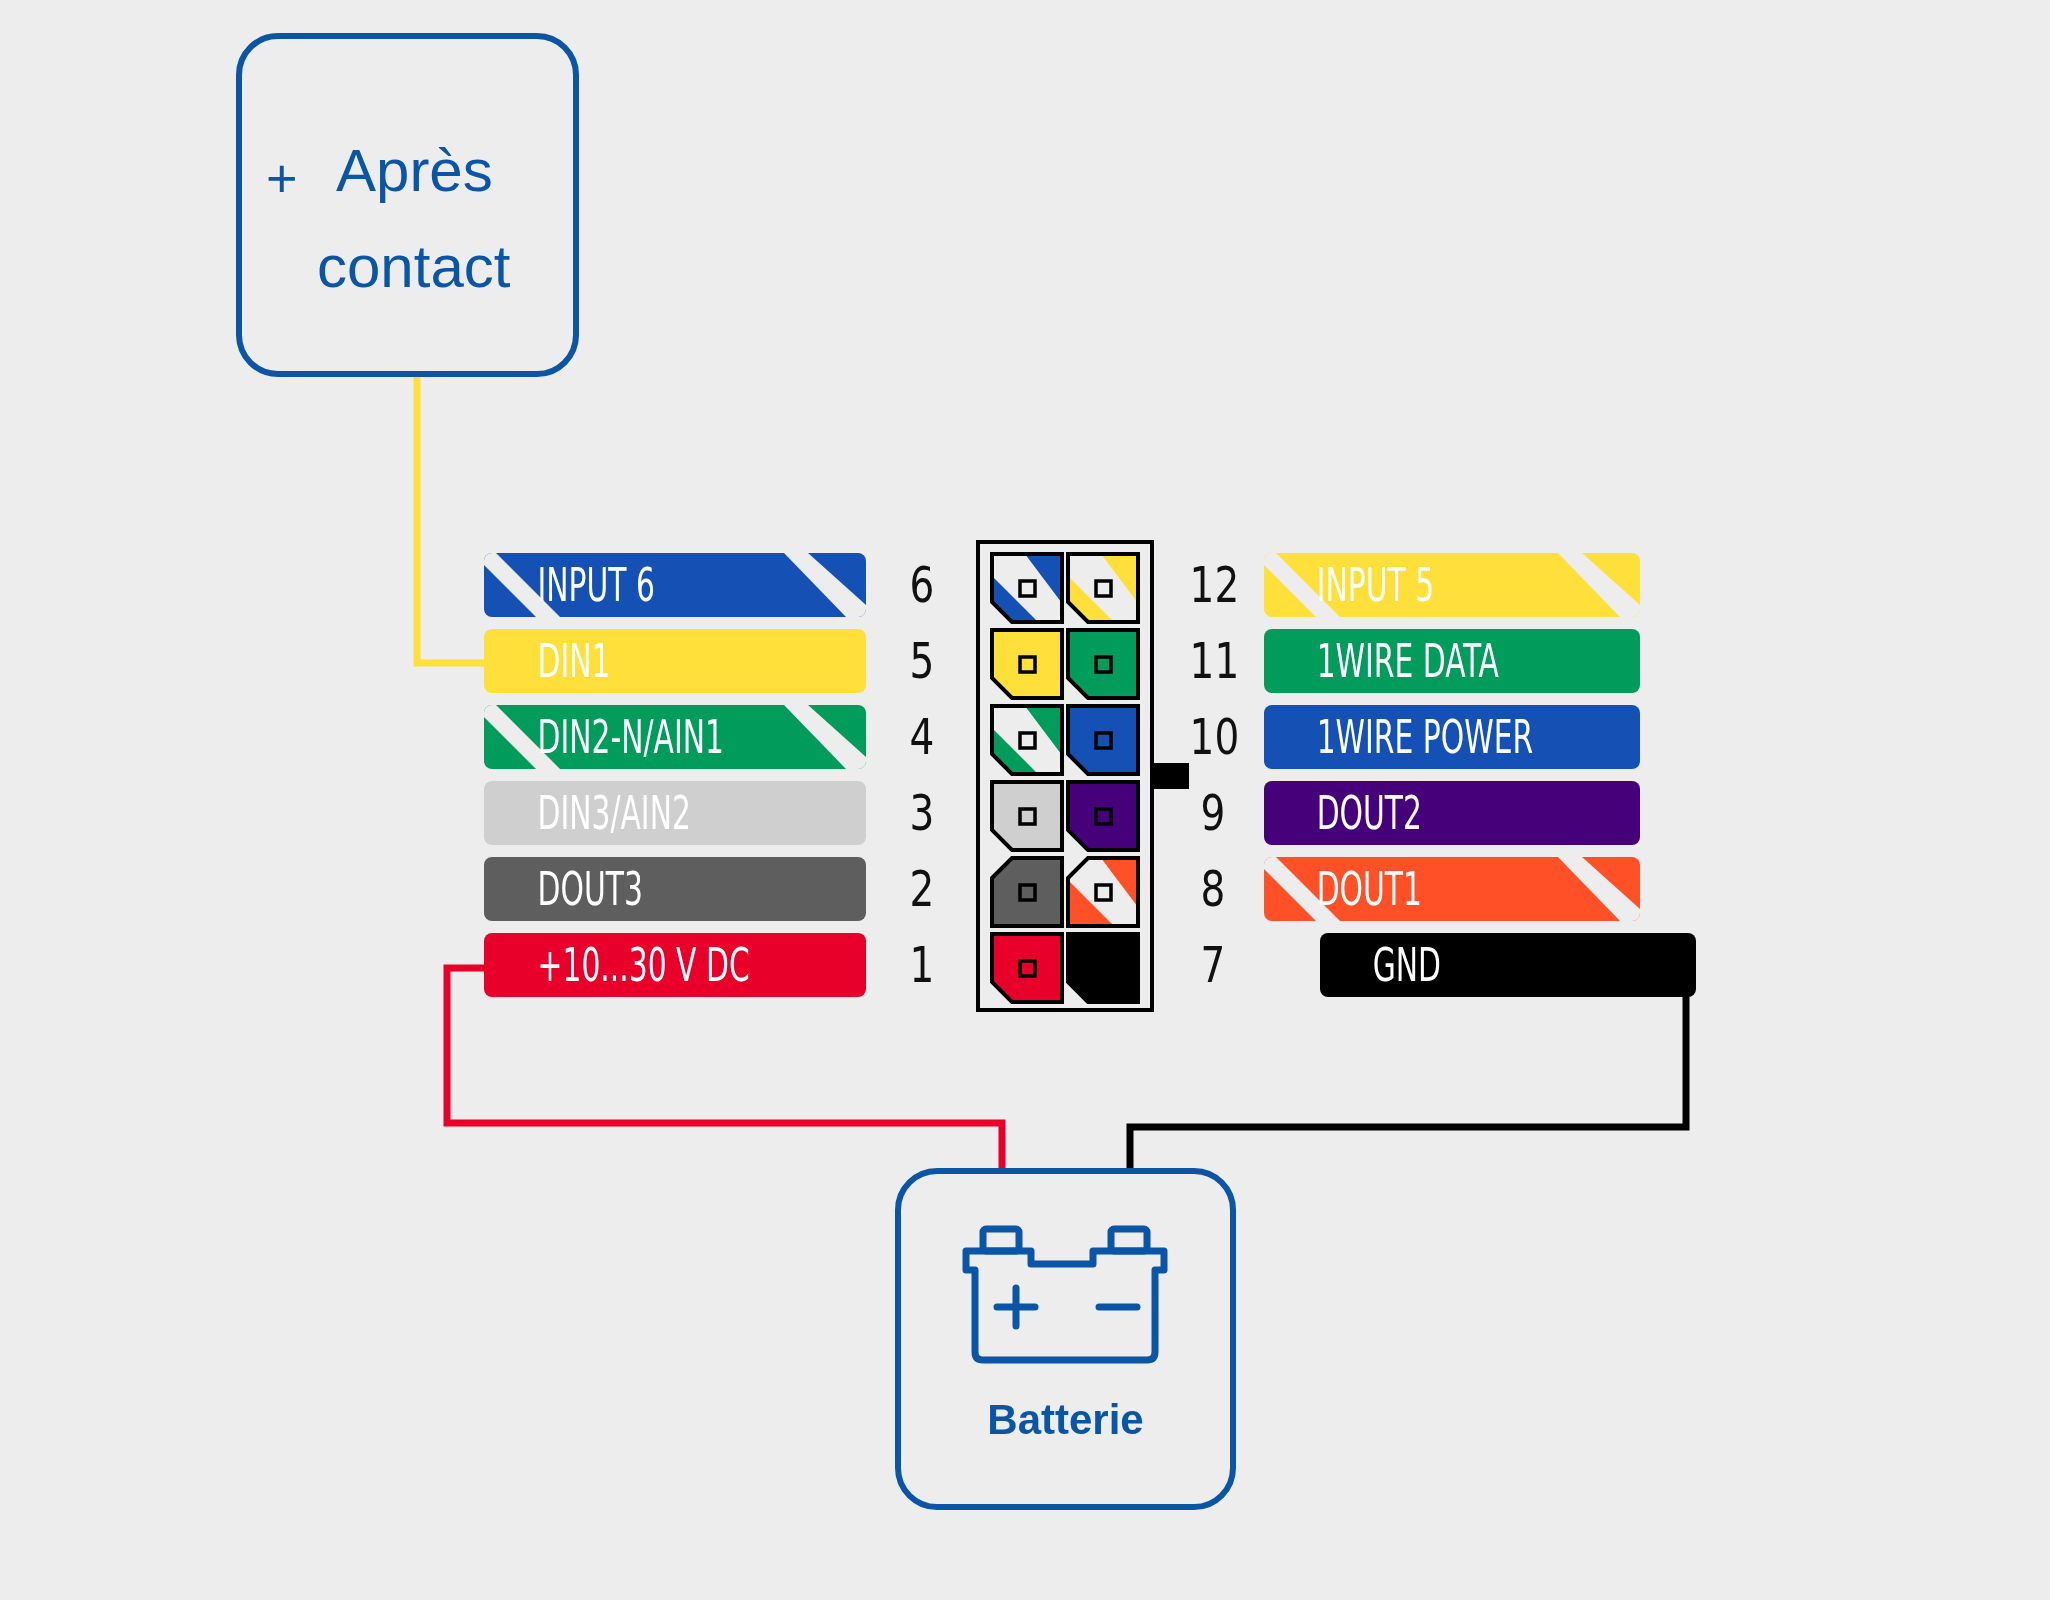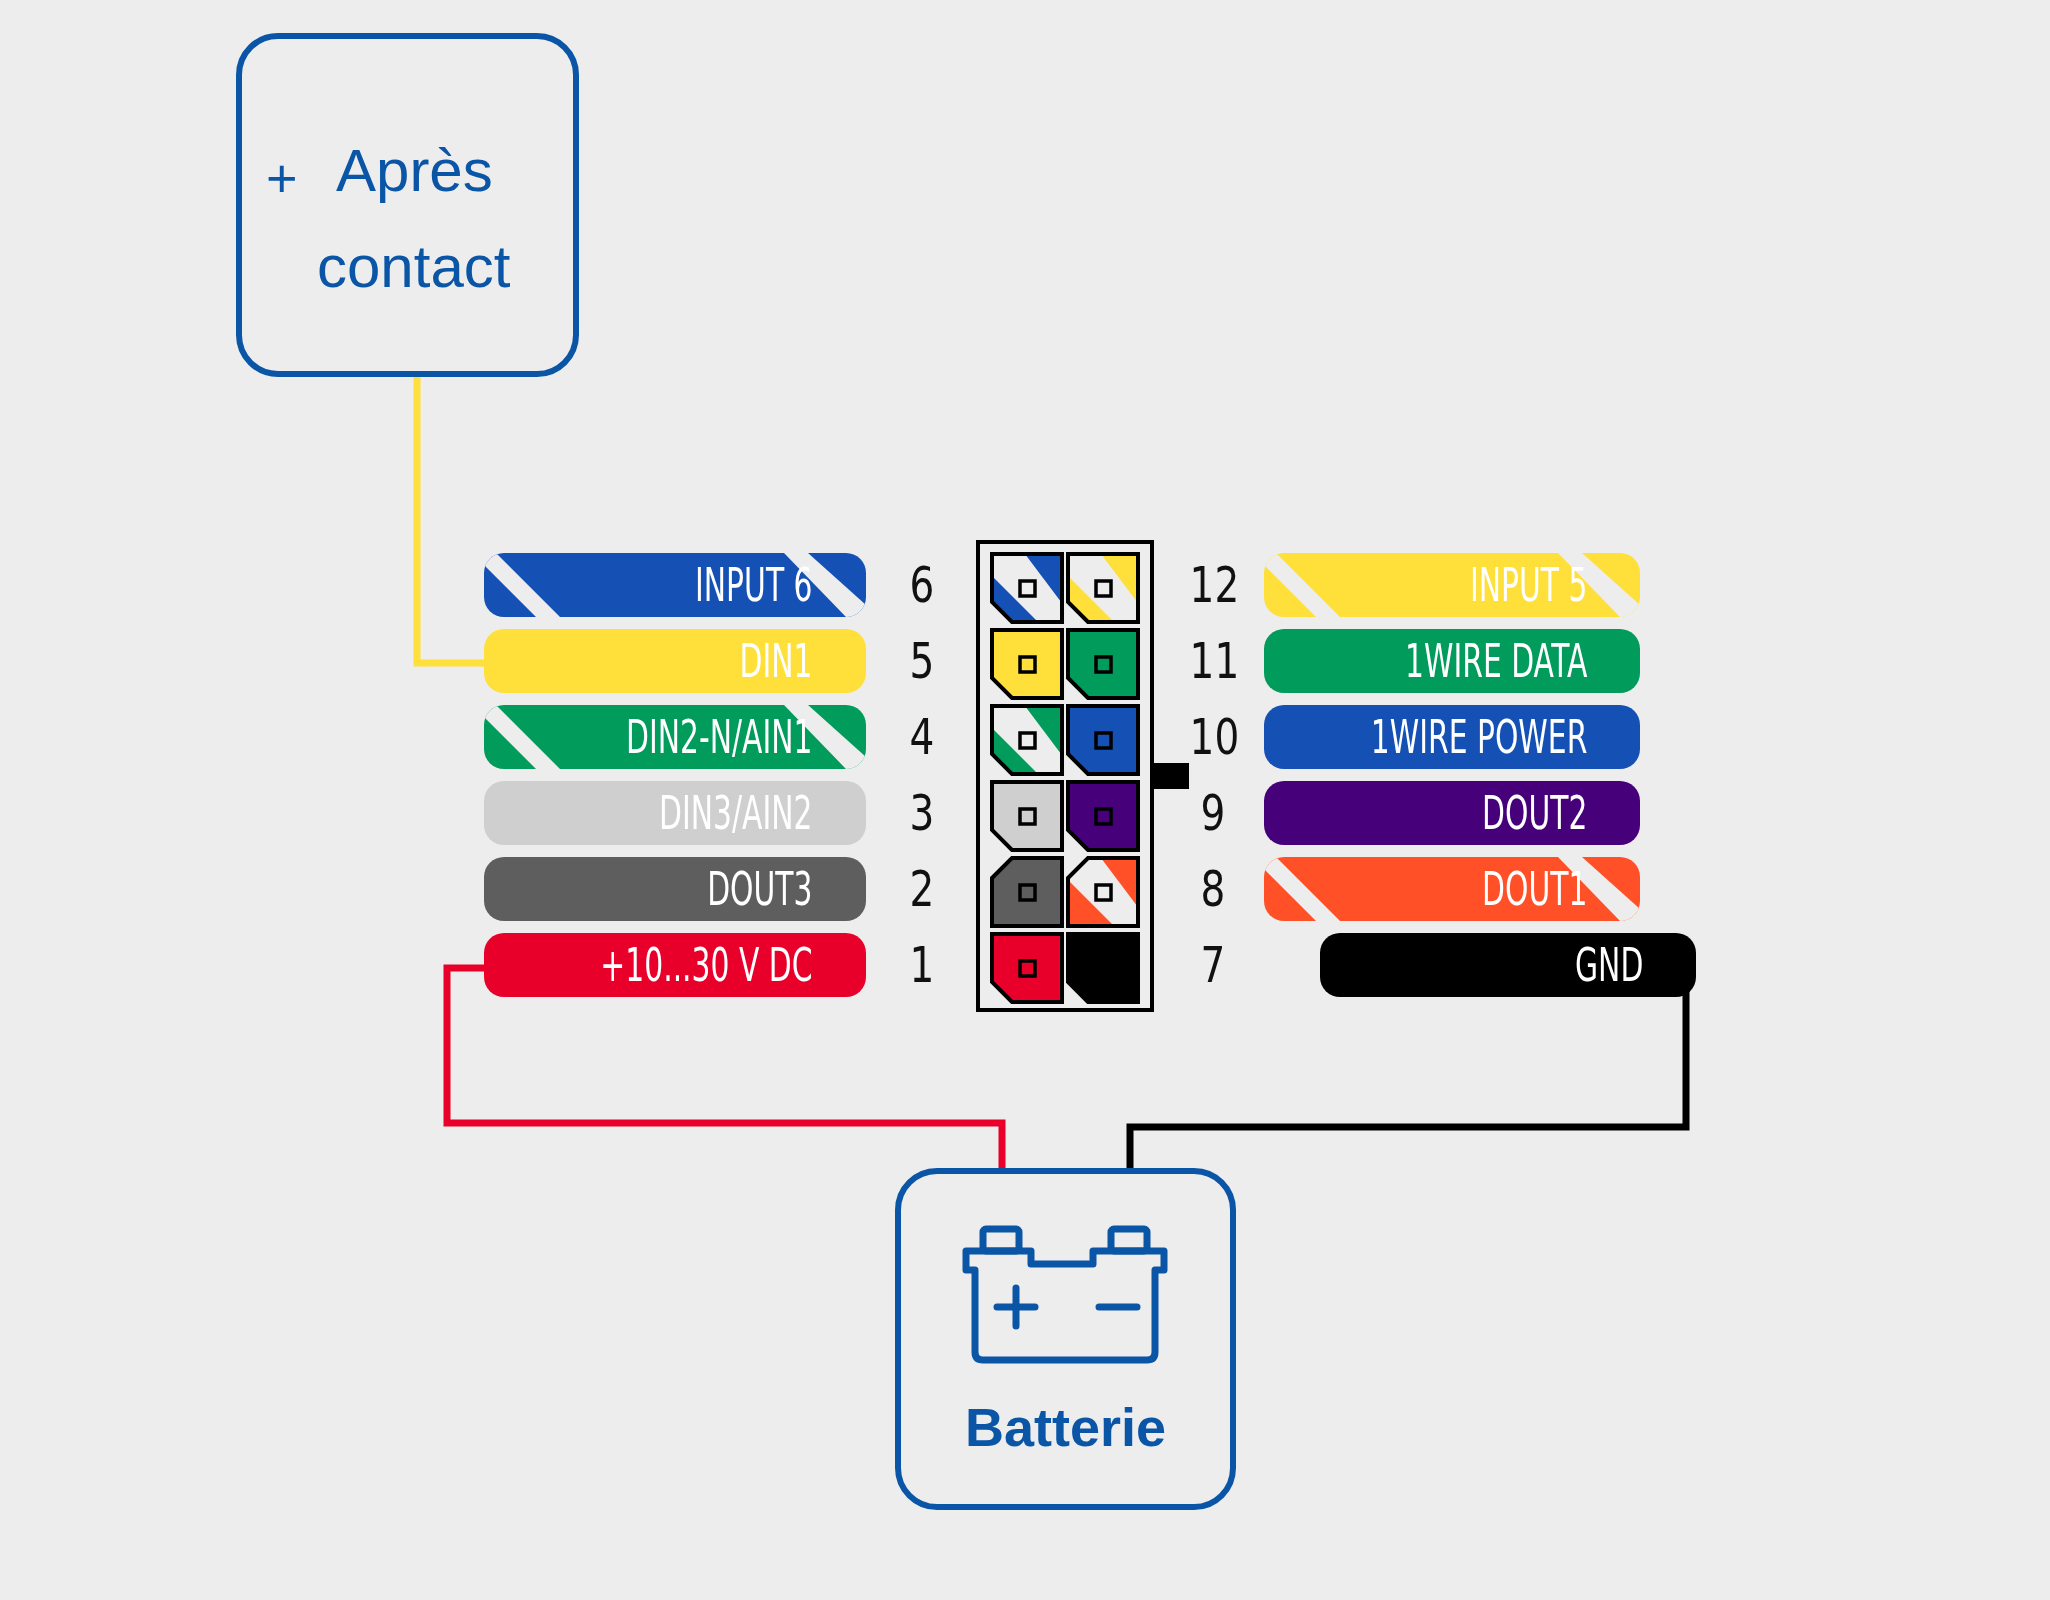--- a/index.html
+++ b/index.html
@@ -27,34 +27,34 @@
     color: #0a55a6; font-size: 60px;
   }
   #apres-box .t2 {
     position: absolute; left: 75px; top: 170px;
     color: #0a55a6; font-size: 60px; margin-top: 23px;
   }
   #battery-box { left: 895px; top: 1168px; width: 341px; height: 342px; }
   #battery-box .icon { position: absolute; left: 60px; top: 50px; }
   #battery-box .lbl {
     position: absolute; left: 0; right: 0; top: 222px;
-    text-align: center; color: #0a55a6; font-size: 54px; font-weight: bold;
+    text-align: center; color: #0a55a6; font-size: 42px; font-weight: bold;
   }
 
   svg#wires { position: absolute; left: 0; top: 0; }
 
   .label {
     position: absolute;
     width: 382px; height: 64px;
-    border-radius: 20px;
+    border-radius: 8px;
     overflow: hidden;
     color: #ffffff;
     font-family: "DejaVu Sans", sans-serif;
     font-stretch: condensed;
-    text-align: right;
+    text-align: left;
   }
   .label .bg { position: absolute; inset: 0; }
   .label .txt {
     position: relative;
     display: block;
     line-height: 64px;
     font-size: 46px;
     transform: scaleX(0.72);
     transform-origin: center;
     white-space: nowrap;

